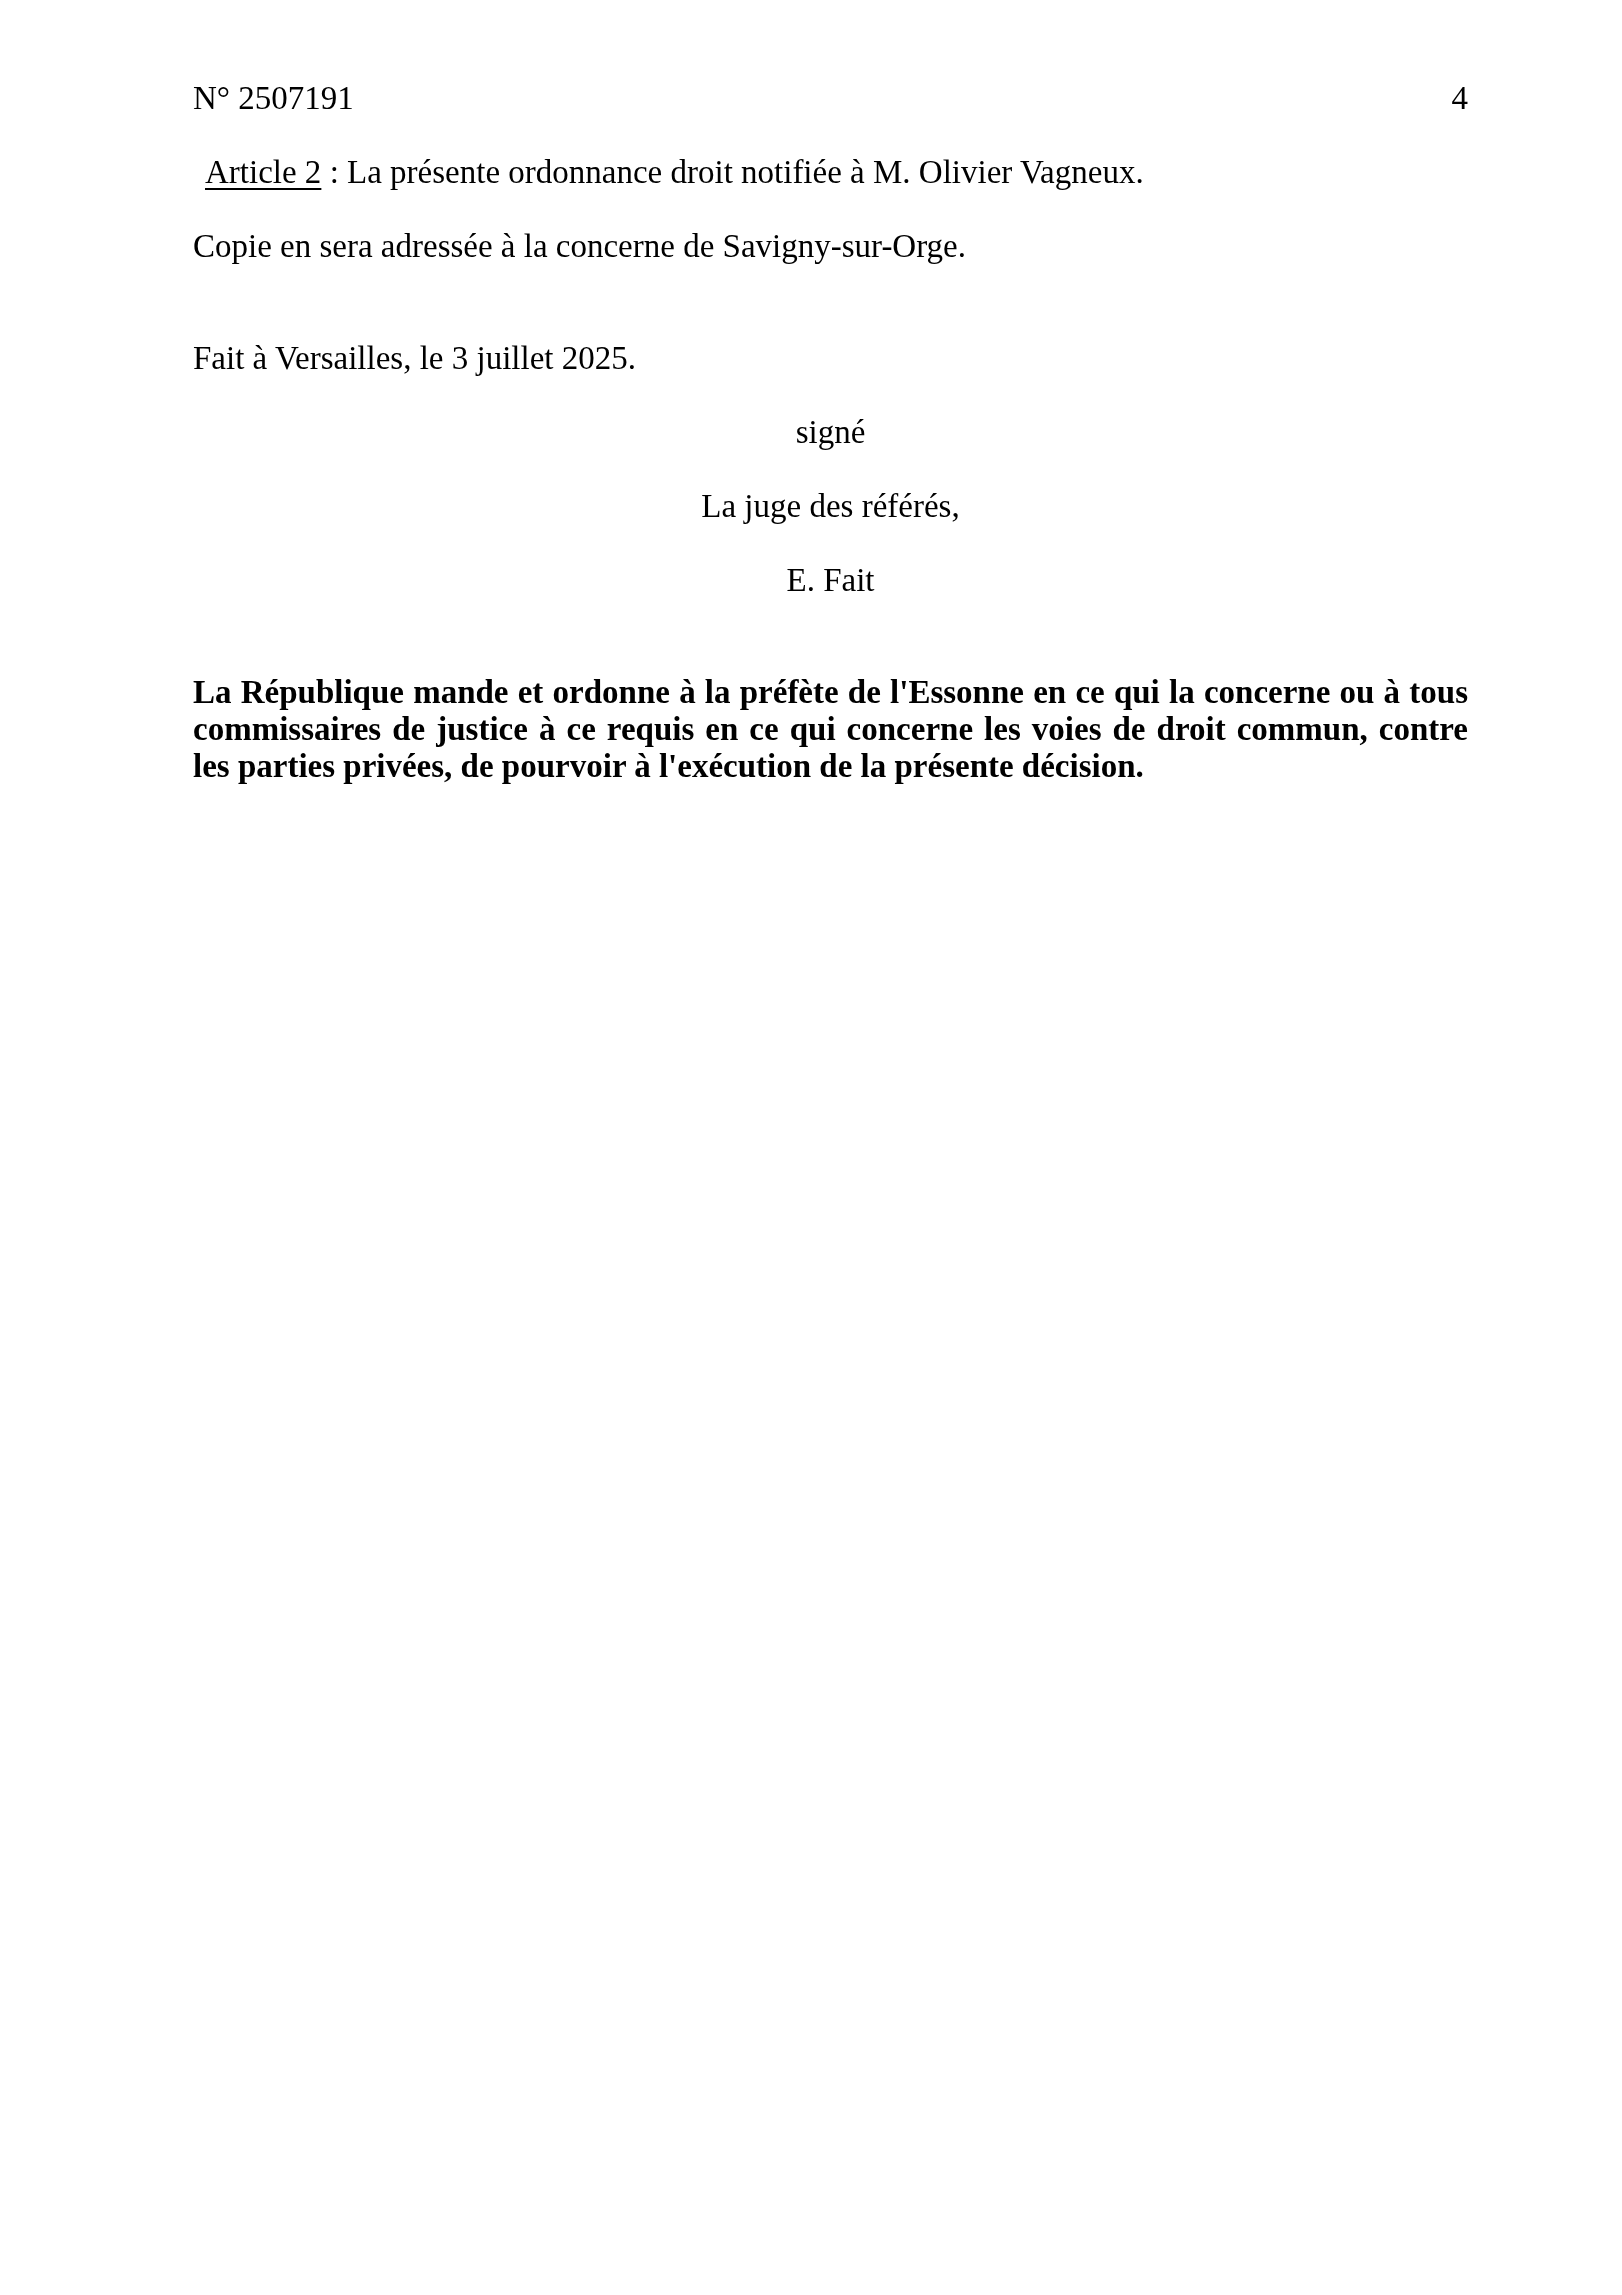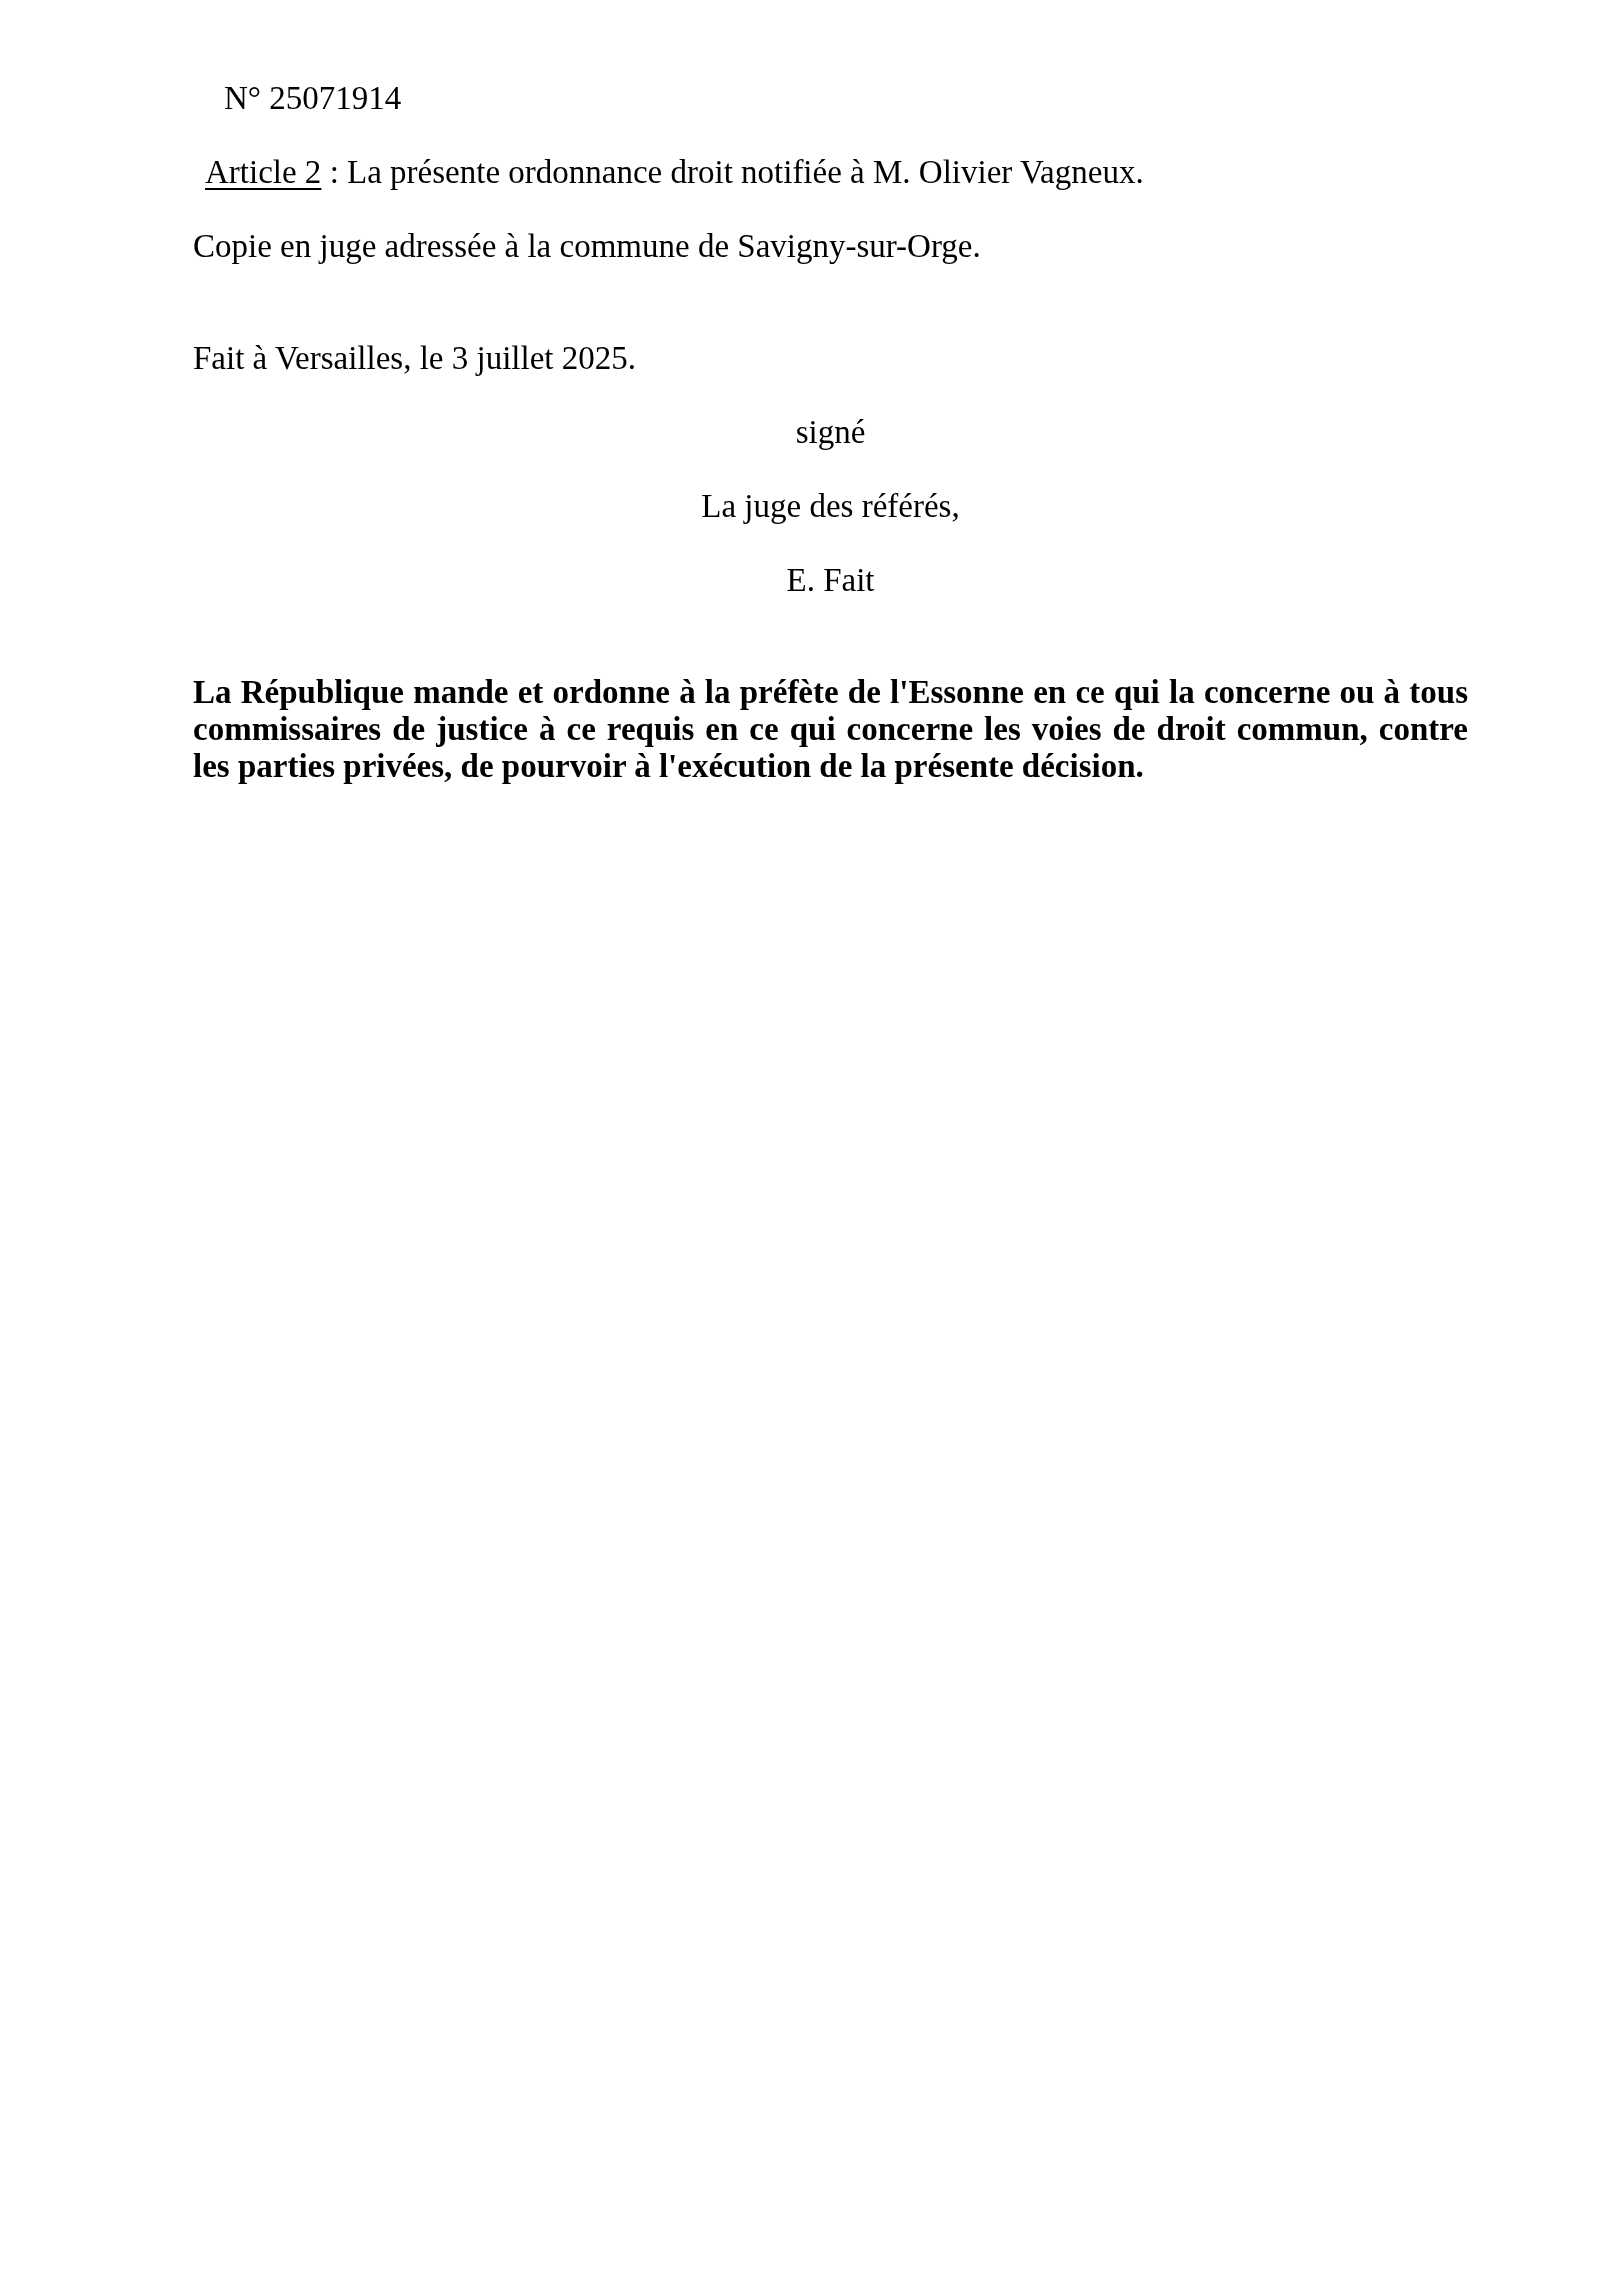--- a/index.html
+++ b/index.html
@@ -15,23 +15,23 @@
   }
   .page {
     width: 1623px;
     height: 2295px;
     background: #ffffff;
     padding: 80px 155px 0 193px;
     overflow: hidden;
   }
   .header-row {
     display: flex;
+    justify-content: space-between;
     align-items: baseline;
     margin-bottom: 37px;
-    margin-left: 31px;
   }
   .para { margin-bottom: 37px; }
   .para-gap2 { margin-bottom: 75px; }
   .underlined { text-decoration: underline; text-decoration-thickness: 2px; text-underline-offset: 4.6px; margin-left: 12px; }
   .centered { text-align: center; }
   .justified {
     text-align: justify;
     text-justify: inter-word;
     font-weight: bold;
   }
@@ -41,21 +41,21 @@
 
 <div class="page">
 
   <div class="header-row">
     <span>N° 2507191</span>
     <span>4</span>
   </div>
 
   <p class="para"><span class="underlined">Article 2</span><span> : La présente ordonnance droit notifiée à M. Olivier Vagneux.</span></p>
 
-  <p class="para para-gap2">Copie en juge adressée à la commune de Savigny-sur-Orge.</p>
+  <p class="para para-gap2">Copie en sera adressée à la concerne de Savigny-sur-Orge.</p>
 
   <p class="para">Fait à Versailles, le 3 juillet 2025.</p>
 
   <p class="para centered">signé</p>
 
   <p class="para centered">La juge des référés,</p>
 
   <p class="para para-gap2 centered">E. Fait</p>
 
   <p class="justified">La République mande et ordonne à la préfète de l'Essonne en ce qui la concerne ou à tous commissaires de justice à ce requis en ce qui concerne les voies de droit commun, contre les parties privées, de pourvoir à l'exécution de la présente décision.</p>

